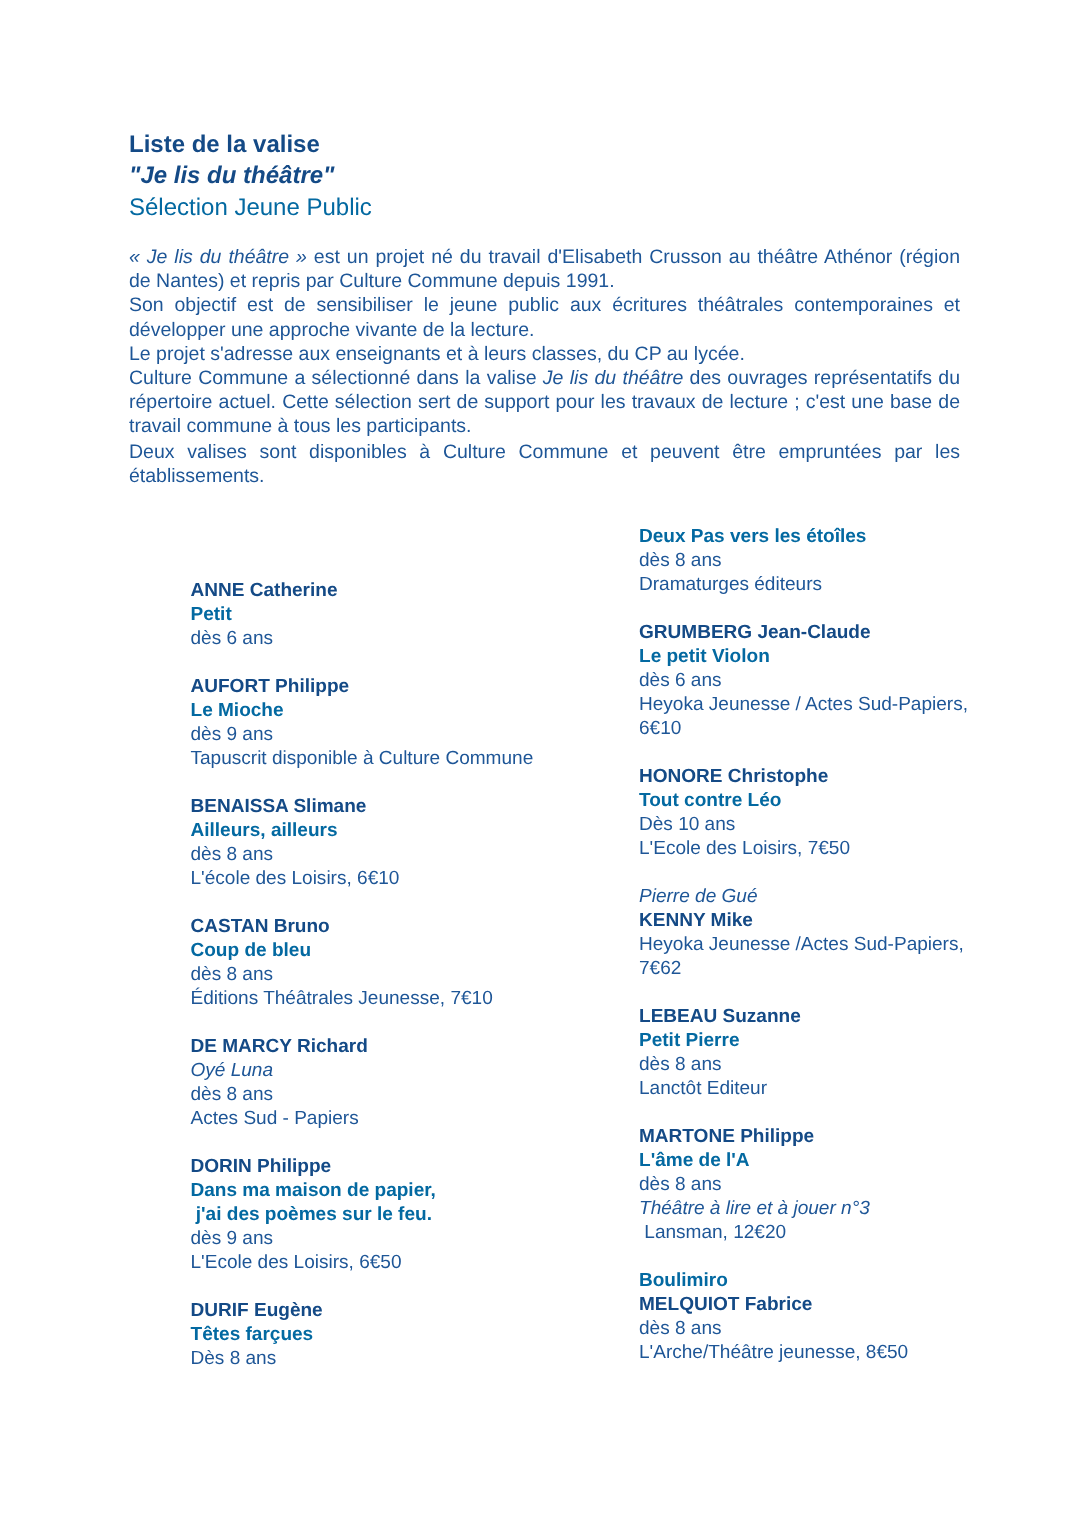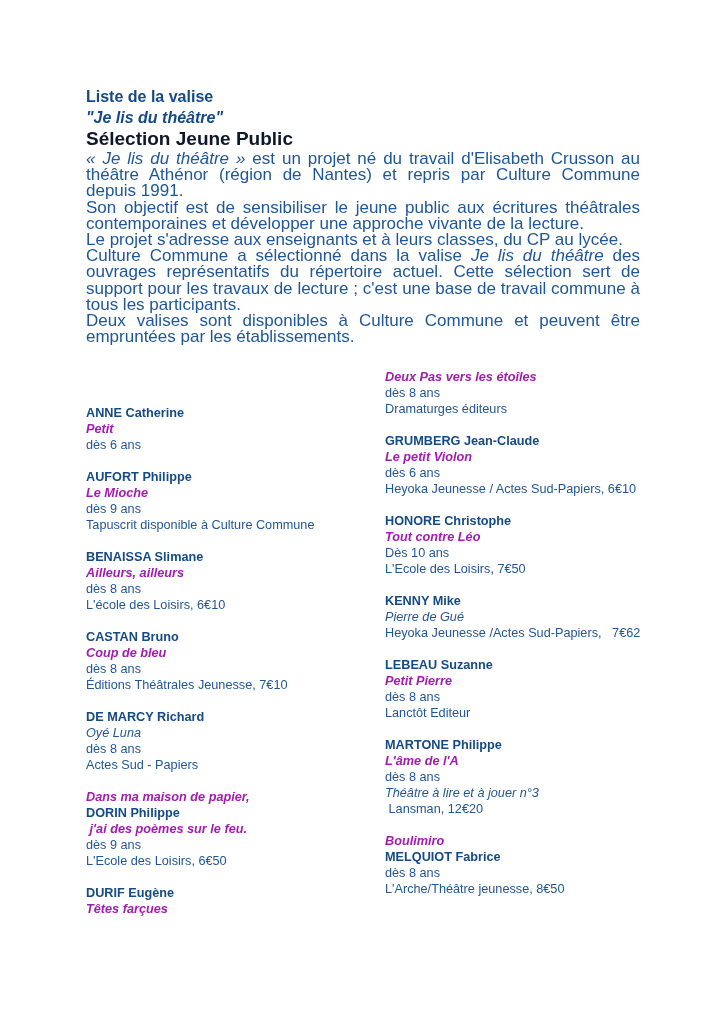--- a/index.html
+++ b/index.html
@@ -23,61 +23,61 @@
     width: 554px;
   }
   .title-l1, .title-l2 {
     font-size: 16px;
     font-weight: bold;
     line-height: 21px;
     color: #144a86;
   }
   .title-l2 { font-style: italic; }
   .title-l3 {
-    font-size: 19px;
-    font-weight: bold;
+    font-size: 16px;
+    font-weight: normal;
     line-height: 21px;
-    color: #0f172a;
+    color: #0369a1;
   }
   .intro {
-    margin-top: 2px;
-    font-size: 17px;
+    margin-top: 14px;
+    font-size: 13px;
     line-height: 16.2px;
     text-align: justify;
   }
   .intro p { margin: 0; }
   .it { font-style: italic; }
   .columns {
     display: flex;
     margin-top: 24px;
     width: 586px;
   }
   .col-left {
     flex: none;
     width: 299px;
     padding-top: 36px;
+    margin-left: 41px;
   }
   .col-right {
     flex: 1;
     min-width: 0;
   }
   .entry {
     margin-bottom: 16px;
     font-size: 12.7px;
     line-height: 16px;
   }
   .entry .line { white-space: pre-wrap; }
   .author {
     font-weight: bold;
     color: #144a86;
   }
   .title {
     font-weight: bold;
-    font-style: italic;
-    color: #a21caf;
+    color: #0369a1;
   }
   .title-light { font-style: italic; }
   .meta-italic { font-style: italic; }
   .page-marker {
     position: absolute;
     left: 59px;
     top: 986px;
     width: 7px;
     height: 28px;
     background: #2060a8;
@@ -129,22 +129,22 @@
             <div class="line meta">dès 8 ans</div>
             <div class="line meta">Éditions Théâtrales Jeunesse, 7€10</div>
           </div>
           <div class="entry">
             <div class="line author">DE MARCY Richard</div>
             <div class="line title-light">Oyé Luna</div>
             <div class="line meta">dès 8 ans</div>
             <div class="line meta">Actes Sud - Papiers</div>
           </div>
           <div class="entry">
+            <div class="line author">DORIN Philippe</div>
             <div class="line title">Dans ma maison de papier,</div>
-            <div class="line author">DORIN Philippe</div>
             <div class="line title"> j'ai des poèmes sur le feu.</div>
             <div class="line meta">dès 9 ans</div>
             <div class="line meta">L'Ecole des Loisirs, 6€50</div>
           </div>
           <div class="entry">
             <div class="line author">DURIF Eugène</div>
             <div class="line title">Têtes farçues</div>
             <div class="line meta">Dès 8 ans</div>
             <div class="line meta">L'école des Loisirs, 6€10</div>
           </div>
@@ -161,22 +161,22 @@
             <div class="line meta">dès 6 ans</div>
             <div class="line meta">Heyoka Jeunesse / Actes Sud-Papiers, 6€10</div>
           </div>
           <div class="entry">
             <div class="line author">HONORE Christophe</div>
             <div class="line title">Tout contre Léo</div>
             <div class="line meta">Dès 10 ans</div>
             <div class="line meta">L'Ecole des Loisirs, 7€50</div>
           </div>
           <div class="entry">
+            <div class="line title-light">Pierre de Gué</div>
             <div class="line author">KENNY Mike</div>
-            <div class="line title-light">Pierre de Gué</div>
             <div class="line meta">Heyoka Jeunesse /Actes Sud-Papiers,   7€62</div>
           </div>
           <div class="entry">
             <div class="line author">LEBEAU Suzanne</div>
             <div class="line title">Petit Pierre</div>
             <div class="line meta">dès 8 ans</div>
             <div class="line meta">Lanctôt Editeur</div>
           </div>
           <div class="entry">
             <div class="line author">MARTONE Philippe</div>

